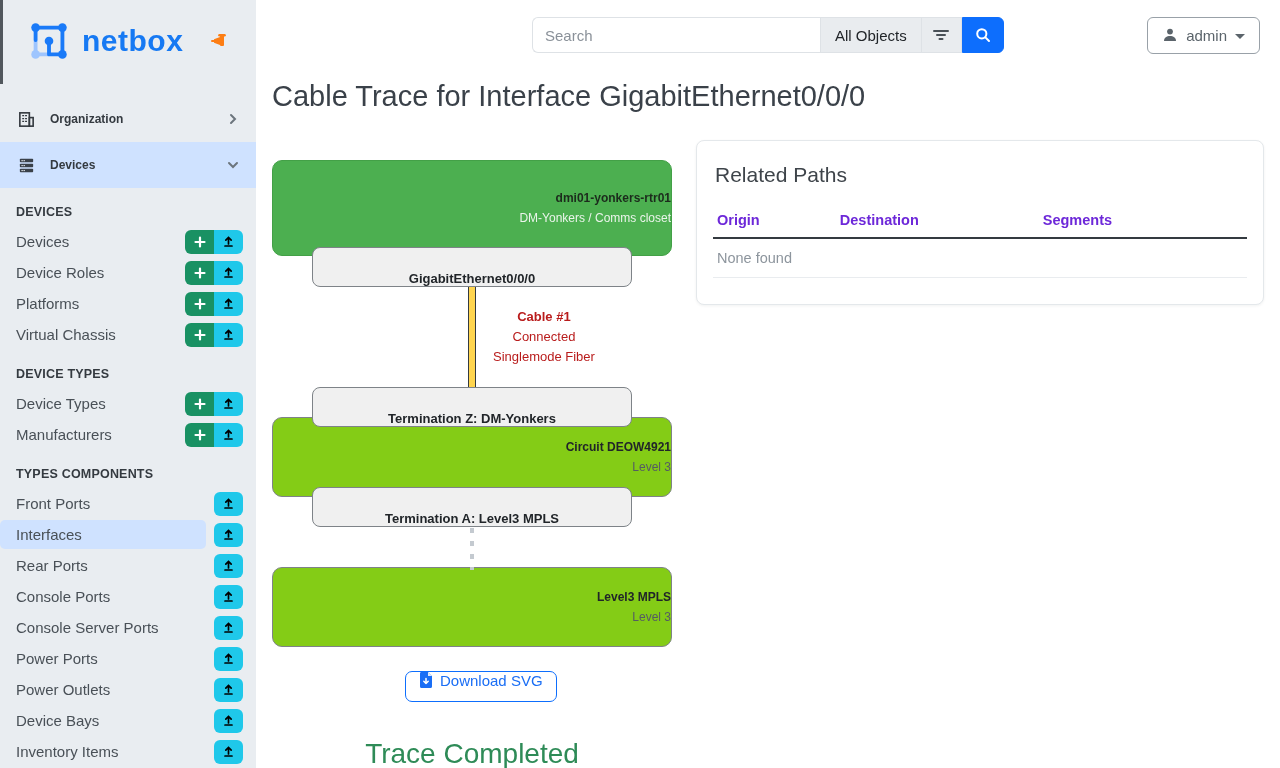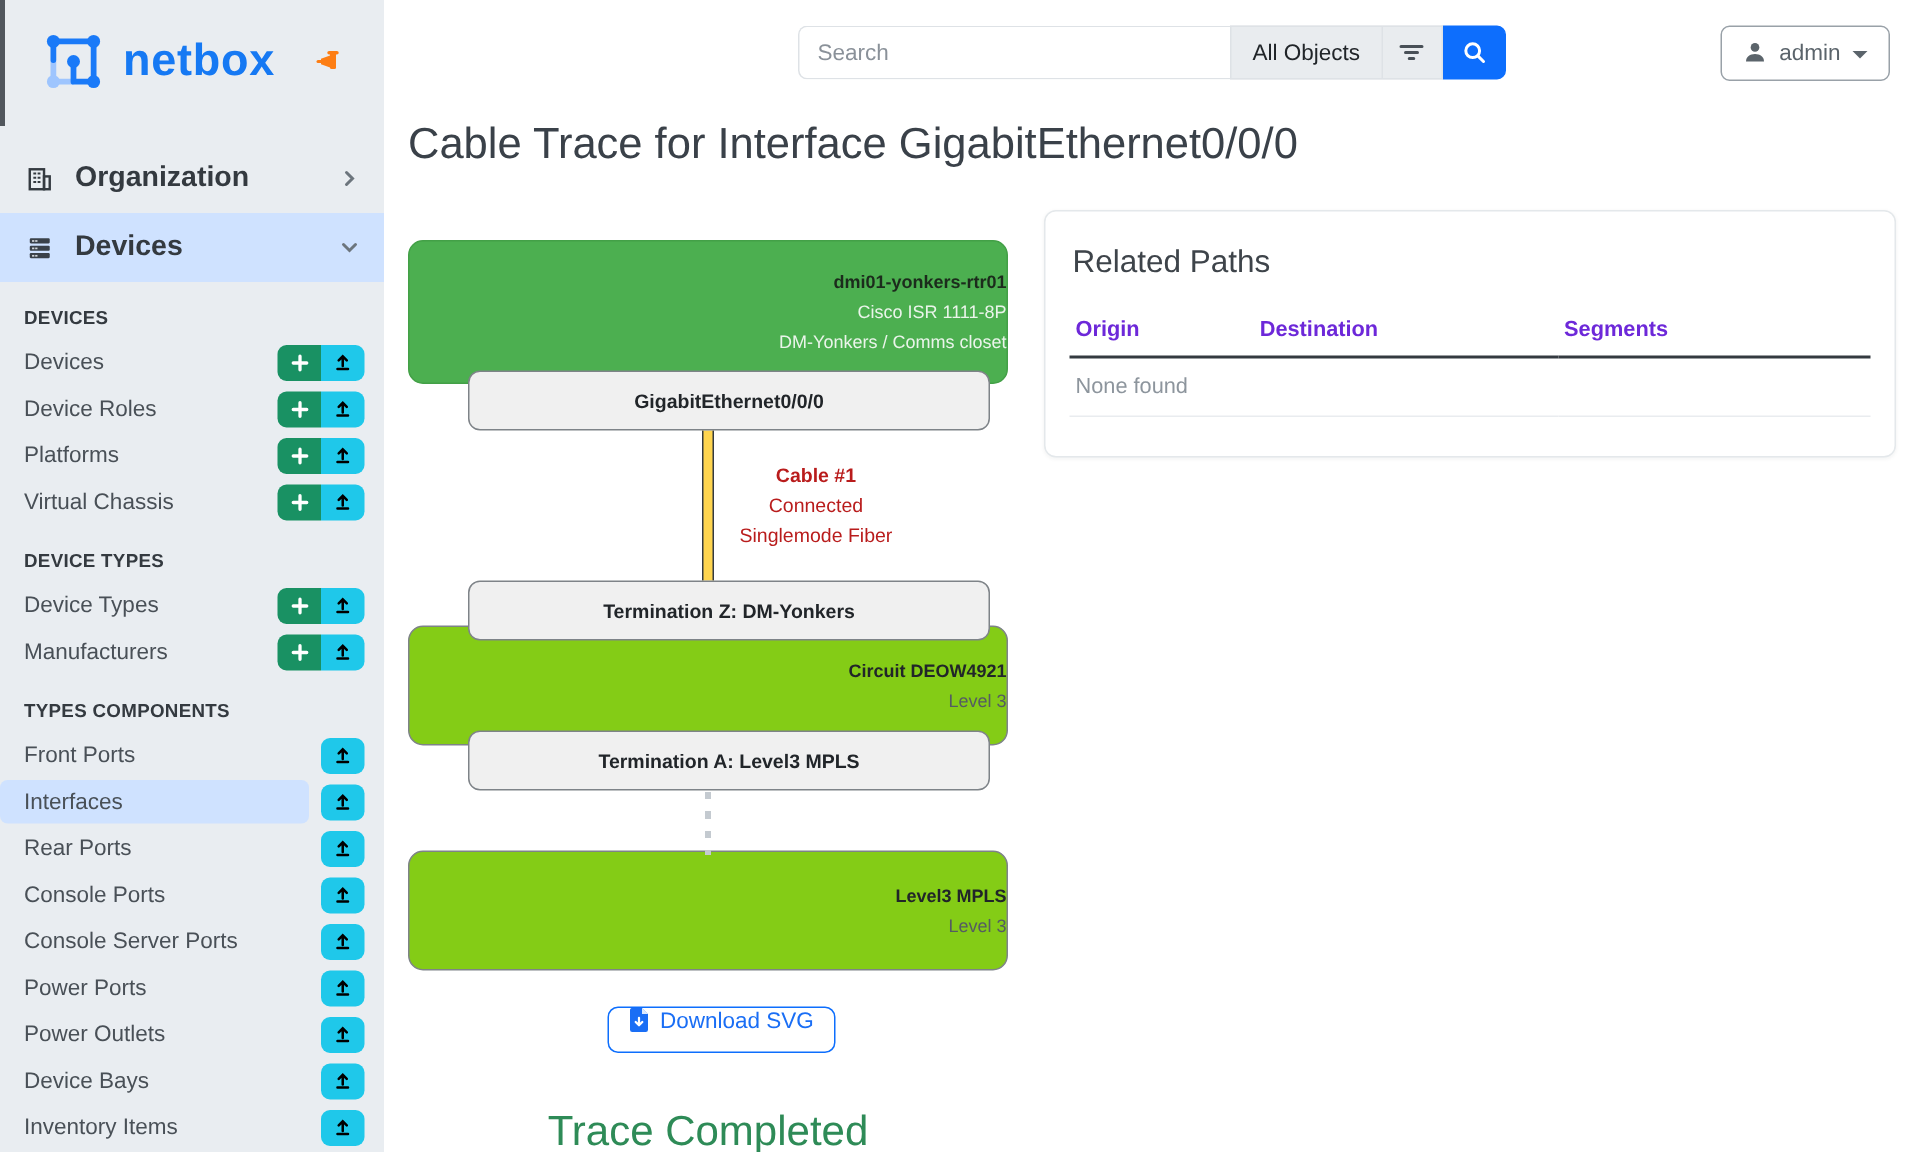--- a/index.html
+++ b/index.html
@@ -11,21 +11,21 @@
   .scroll-strip { position:fixed; left:0; top:0; width:3px; height:84px; background:#51575d; z-index:50; }
 
   
   .sidebar { width:256px; min-width:256px; height:768px; background:#e9edf1; overflow:hidden; }
   .brand-row { display:flex; align-items:center; padding:18px 14px 16px 26px; }
   .brand-logo { width:46px; height:46px; }
   .brand-name { font-size:30px; font-weight:bold; color:#1679f3; margin-left:10px; letter-spacing:.5px; }
   .pin { margin-left:auto; margin-right:14px; }
 
   .side-menu { display:flex; align-items:center; height:46px; padding:0 16px; gap:14px;
-    font-size:19px; font-weight:bold; color:#343a40; cursor:pointer; }
+    font-size:12px; font-weight:bold; color:#343a40; cursor:pointer; }
   .side-menu.active { background:#cfe2ff; }
   .menu-icon { width:20px; height:20px; display:flex; align-items:center; justify-content:center; }
   .menu-chevron { margin-left:auto; display:flex; }
   .side-menu.first { margin-top:16px; }
 
   .side-section { font-size:12.5px; font-weight:bold; color:#343a40; letter-spacing:.2px;
     margin:17px 16px 7px 16px; }
   .side-item { position:relative; height:31px; display:flex; align-items:center; padding-left:16px;
     font-size:15px; color:#495057; cursor:pointer; }
   .sel-bg { position:absolute; left:0; top:1px; height:29px; width:206px; background:#cfe2ff; border-radius:5px; }
@@ -61,22 +61,22 @@
   .content-row { display:flex; padding:0 16px; margin-top:24px; align-items:flex-start; }
 
   
   .trace-col { width:400px; min-width:400px; position:relative; height:620px; margin-top:20px; }
   .node-box { position:absolute; border:1px solid #7e8388; border-radius:10px; text-align:right;
     font-size:12px; }
   .device-box { left:0; top:0; width:400px; height:96px; background:#4caf50; border-color:#43a047;
     display:flex; flex-direction:column; justify-content:center; gap:0; }
   .device-name { font-weight:bold; color:#1c2b1c; line-height:20px; }
   .device-sub { color:#eaf4ea; line-height:20px; }
-  .term-box { position:absolute; left:40px; width:348px; height:40px; background:#f0f0f0;
-    border:1px solid #7e8388; border-radius:8px; display:flex; align-items:center; justify-content:center;
+  .term-box { position:absolute; left:40px; width:320px; height:40px; background:#f0f0f0;
+    border:1px solid #7e8388; border-radius:8px; display:flex; align-items:flex-end; justify-content:center;
     font-size:13px; font-weight:bold; color:#212529; z-index:3; }
   .big-gray { left:0; width:400px; height:80px; background:#84cc16; z-index:1;
     display:flex; flex-direction:column; justify-content:center; }
   .gray-title { font-weight:bold; color:#212529; line-height:20px; }
   .gray-sub { color:#555c62; line-height:20px; }
   .cable-line { position:absolute; left:196px; top:127px; width:8px; height:100px;
     background:#ffd54f; border-left:1px solid #343a40; border-right:1px solid #343a40; z-index:2; }
   .cable-info { position:absolute; left:221px; top:147px; text-align:center; font-size:13px;
     color:#b91c1c; line-height:20px; z-index:2; }
   .cable-info .b { font-weight:bold; }
@@ -389,21 +389,20 @@
   </div>
 
   <h1 class="page-title">Cable Trace for Interface GigabitEthernet0/0/0</h1>
 
   <div class="content-row">
 
     <div class="trace-col">
 
       <div class="node-box device-box">
         <div class="device-name">dmi01-yonkers-rtr01</div>
-        <div class="device-sub">Cisco ISR 1111-8P</div>
         <div class="device-sub">DM-Yonkers / Comms closet</div>
       </div>
 
       <div class="term-box" style="top:87px;">
         <span>GigabitEthernet0/0/0</span>
       </div>
 
       <div class="cable-line"></div>
       <div class="cable-info">
         <div class="b">Cable #1</div>

